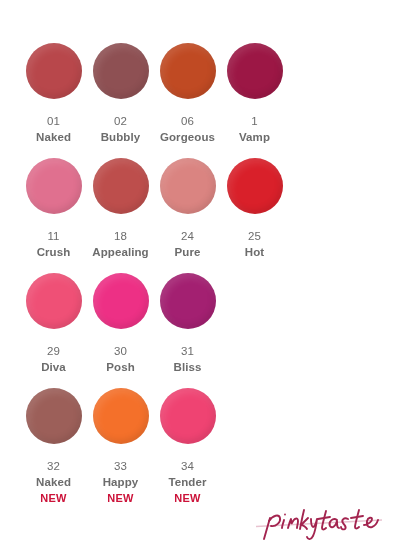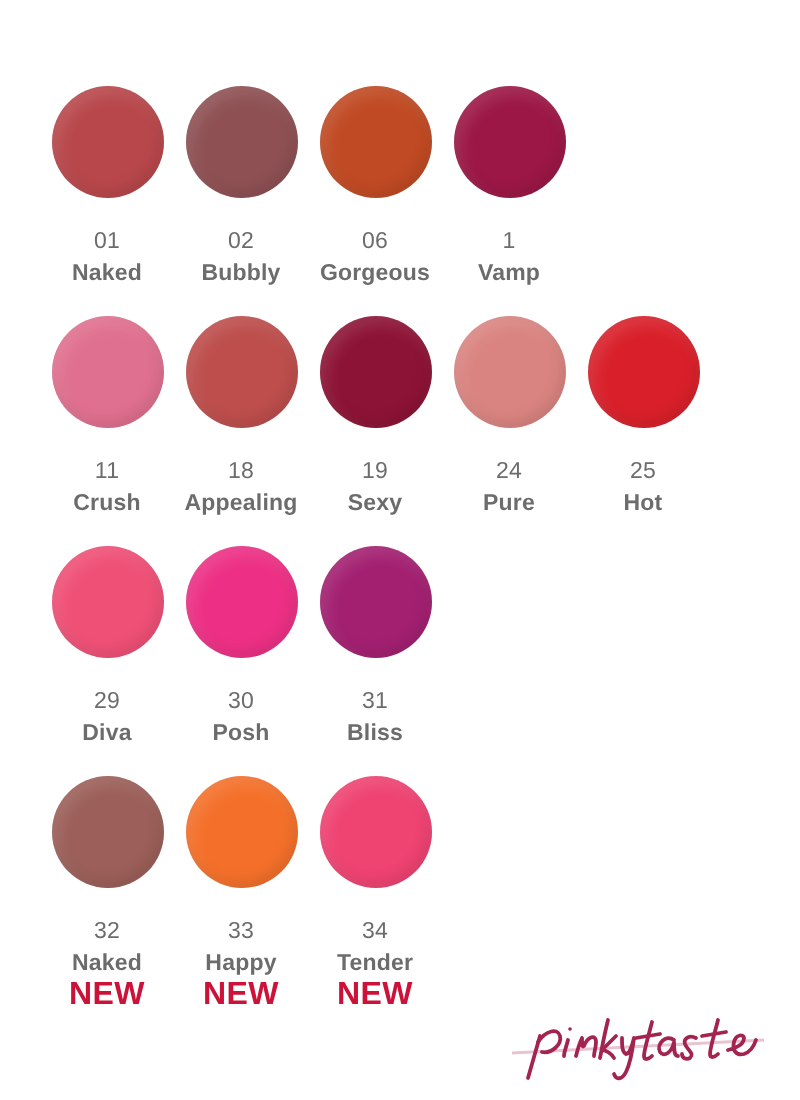--- a/index.html
+++ b/index.html
@@ -55,21 +55,21 @@
     letter-spacing: 0.1px;
   }
   .swatch-name {
     font-size: 11.5px;
     color: #6c6c6c;
     line-height: 16px;
     letter-spacing: 0.1px;
     font-weight: bold;
   }
   .swatch-new {
-    font-size: 16px;
+    font-size: 11px;
     font-weight: bold;
     line-height: 16px;
     color: #cc1239;
     letter-spacing: 0.2px;
     min-height: 16px;
   }
   .swatch-new.hidden {
     visibility: hidden;
   }
 
@@ -122,26 +122,20 @@
         <div class="swatch-name">Crush</div>
         <div class="swatch-new hidden"></div>
       </div>
       <div class="swatch">
         <div class="swatch-dot" style="background: rgb(189, 78, 76);"></div>
         <div class="swatch-code">18</div>
         <div class="swatch-name">Appealing</div>
         <div class="swatch-new hidden"></div>
       </div>
       <div class="swatch">
-        <div class="swatch-dot" style="background: rgb(141, 19, 54);"></div>
-        <div class="swatch-code">19</div>
-        <div class="swatch-name">Sexy</div>
-        <div class="swatch-new hidden"></div>
-      </div>
-      <div class="swatch">
         <div class="swatch-dot" style="background: rgb(218, 132, 129);"></div>
         <div class="swatch-code">24</div>
         <div class="swatch-name">Pure</div>
         <div class="swatch-new hidden"></div>
       </div>
       <div class="swatch">
         <div class="swatch-dot" style="background: rgb(217, 32, 42);"></div>
         <div class="swatch-code">25</div>
         <div class="swatch-name">Hot</div>
         <div class="swatch-new hidden"></div>

